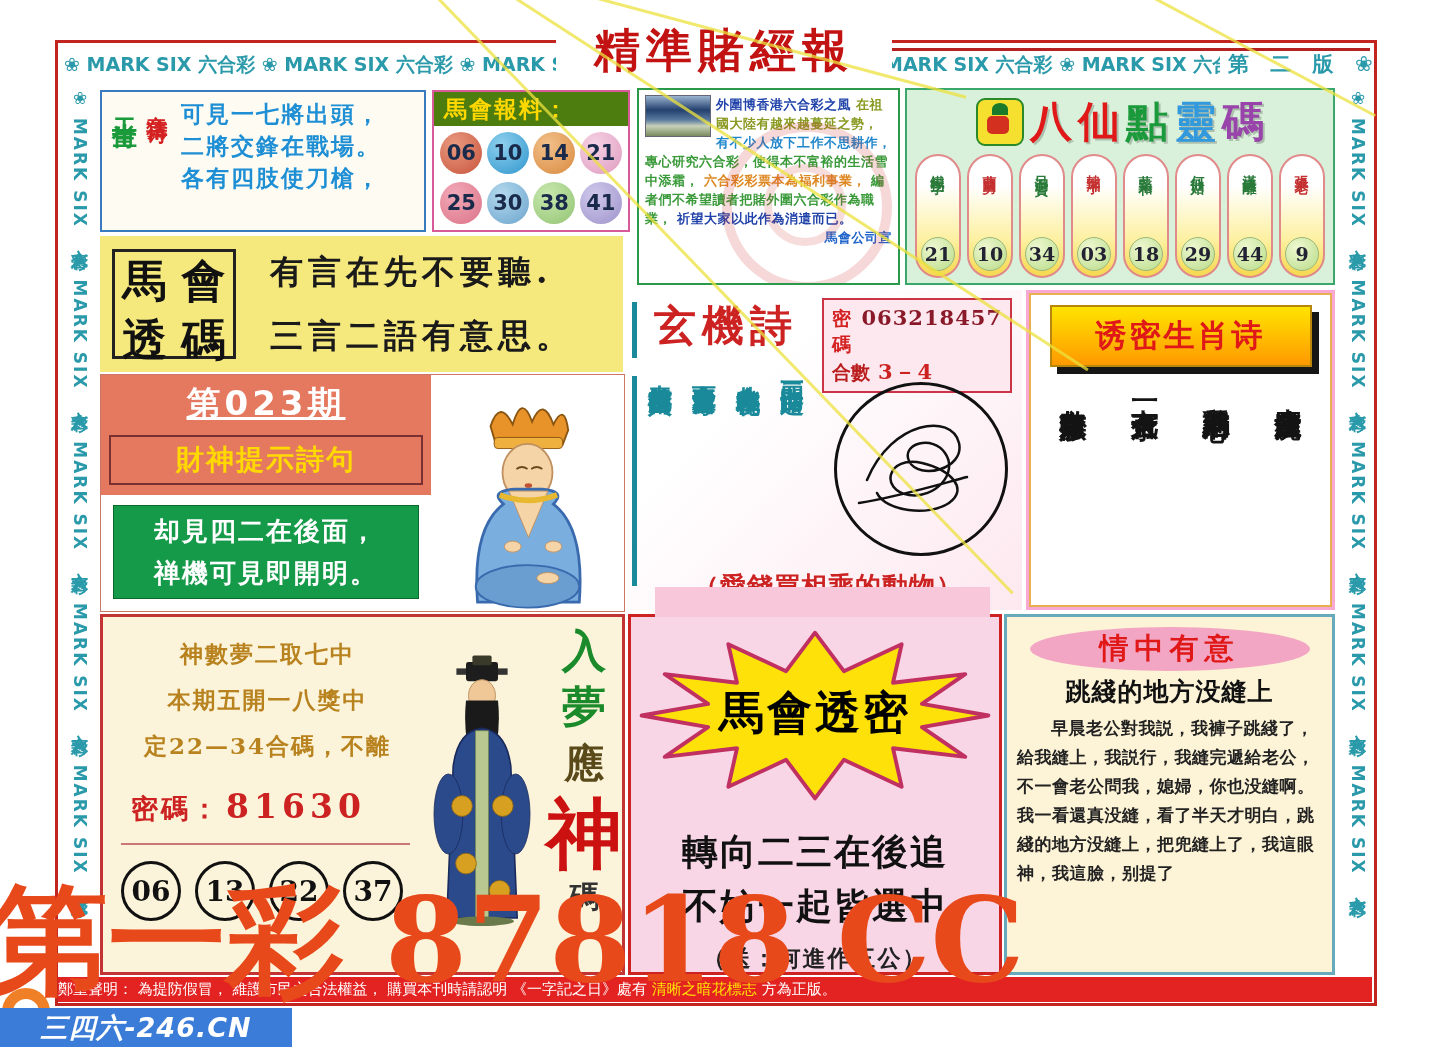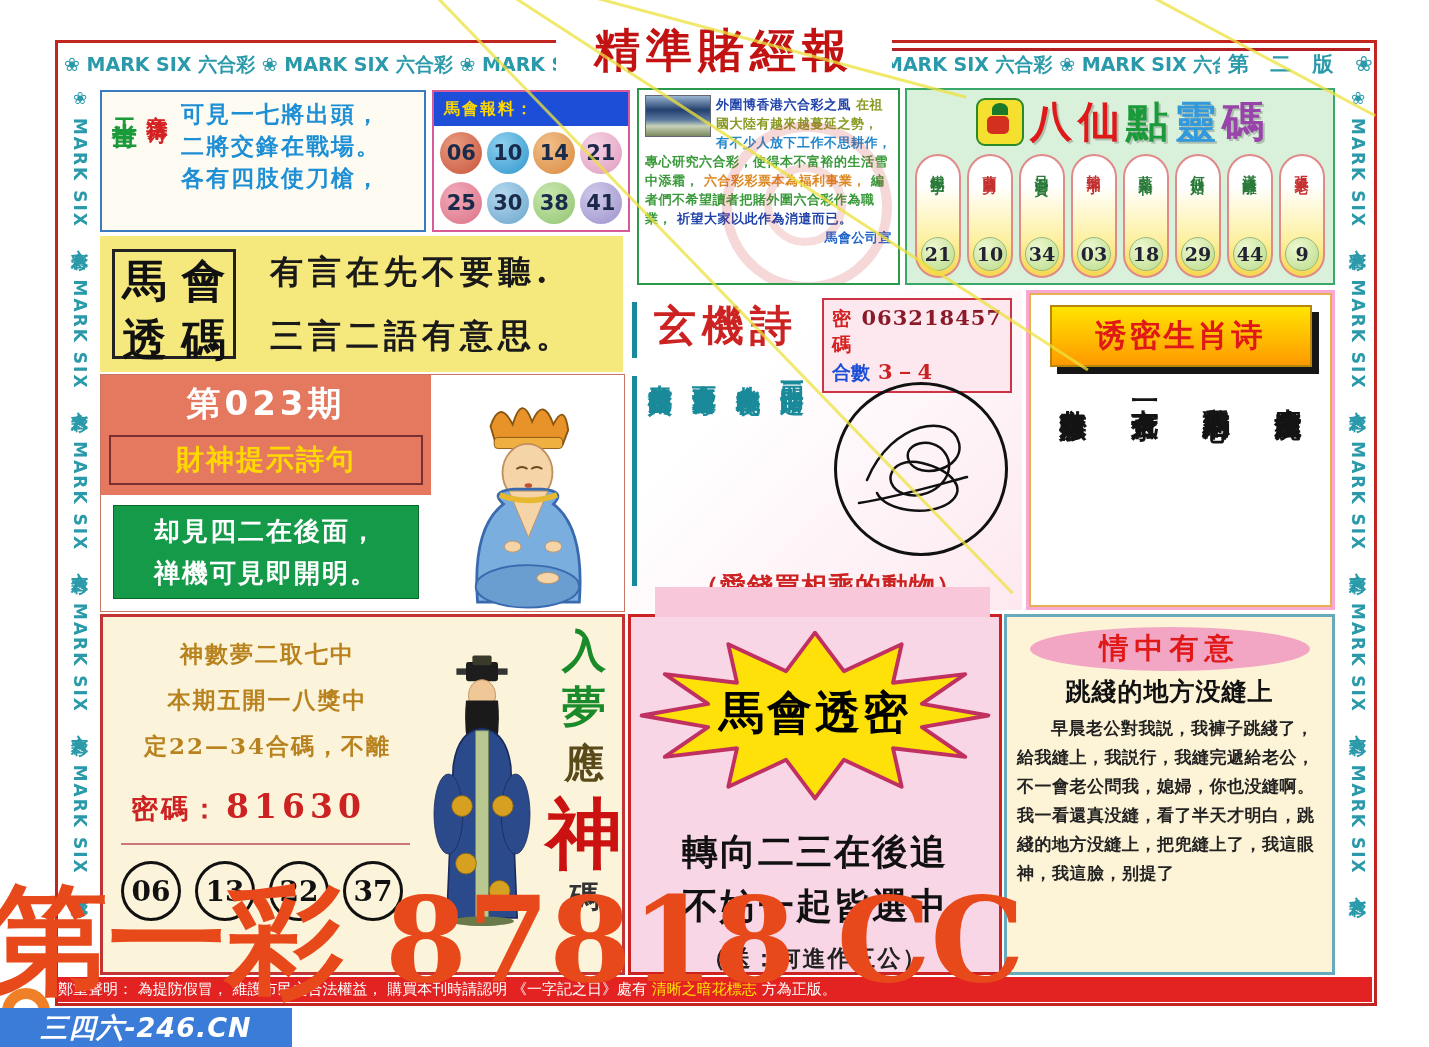--- a/index.html
+++ b/index.html
@@ -27,21 +27,21 @@
   .vtext{writing-mode:vertical-rl;text-orientation:upright;}
   
   .zodiac{left:100px;top:90px;width:326px;height:142px;border:2px solid #3a7abf;background:#fdfbf2;display:flex;padding:6px;}
   .z-labels{display:flex;}
   .z-main{color:#1a9a3a;font-size:25px;font-weight:900;letter-spacing:2px;}
   .z-sub{color:#d42222;font-size:21px;font-weight:900;margin-left:2px;letter-spacing:4px;}
   .z-lines{flex:1;padding-left:10px;}
   .z-lines p{margin:0;color:#1e8fd5;font-weight:900;font-size:23px;line-height:32px;letter-spacing:2px;}
   
   .tips{left:432px;top:90px;width:198px;height:142px;border:2px solid #d85a9a;display:flex;flex-direction:column;}
-  .tips-head{background:#1d4ed8;color:#ffd800;font-weight:900;font-size:16px;line-height:34px;padding-left:10px;letter-spacing:2px;}
+  .tips-head{background:#4d7c0f;color:#ffd800;font-weight:900;font-size:23px;line-height:34px;padding-left:10px;letter-spacing:2px;}
   .tips-body{flex:1;display:grid;grid-template-columns:repeat(4,1fr);align-items:center;justify-items:center;padding:2px 4px;background:#fff;}
   .ball{width:42px;height:42px;border-radius:50%;display:flex;align-items:center;justify-content:center;
         color:#1a2a4a;font-weight:900;font-size:21px;}
   .b0{background:radial-gradient(circle at 35% 30%,#e89a80,#c9543c);}
   .b1{background:radial-gradient(circle at 35% 30%,#8fd0ef,#2f96cc);}
   .b2{background:radial-gradient(circle at 35% 30%,#f2c08a,#d98a3f);}
   .b3{background:radial-gradient(circle at 35% 30%,#f6d2e4,#df9cc0;);background:radial-gradient(circle at 35% 30%,#f6d2e4,#df9cc0);}
   .b4{background:radial-gradient(circle at 35% 30%,#f2aab8,#db7288);}
   .b5{background:radial-gradient(circle at 35% 30%,#b4d9ee,#6ba4cc);}
   .b6{background:radial-gradient(circle at 35% 30%,#c8e8ae,#93c473);}
@@ -76,39 +76,39 @@
   .touma{left:100px;top:236px;width:523px;height:136px;background:#f5e87c;display:flex;align-items:center;padding:0 12px;}
   .tm-box{width:118px;height:104px;border:3px solid #222;display:grid;grid-template-columns:1fr 1fr;place-items:center;
       font-family:"DejaVu Serif","Liberation Serif",serif;font-size:44px;font-weight:900;color:#111;background:#f5e87c;}
   .tm-lines{flex:1;padding-left:22px;}
   .tm-lines p{margin:12px;font-family:"DejaVu Serif","Liberation Serif",serif;font-size:33px;font-weight:900;color:#1a1a1a;
       line-height:52px;letter-spacing:5px;}
   
   .issuewrap{left:100px;top:374px;width:525px;height:238px;border:1px solid #cc7766;display:flex;background:#fff;}
   .issue{width:330px;display:flex;flex-direction:column;}
   .issue-salmon{background:#e5795f;padding:6px 8px 10px;}
-  .issue-no{color:#fff;font-size:34px;font-weight:900;text-align:center;letter-spacing:4px;}
+  .issue-no{color:#fff;font-size:34px;font-weight:900;text-align:center;letter-spacing:4px;text-decoration:underline;}
   .issue-sub{margin-top:8px;border:2px solid #7a3030;color:#ffd900;font-size:28px;font-weight:900;text-align:center;
       letter-spacing:2px;padding:4px 0;}
   .issue-green{margin:10px 12px;background:#149a48;border:1px solid #0a6a2a;color:#fff;font-size:26px;font-weight:900;
       text-align:center;line-height:42px;letter-spacing:2px;padding:4px 0;}
   .issue-green p{margin:0;}
   .buddha{flex:1;display:flex;align-items:flex-end;justify-content:center;background:#fff;}
   
   .xuanji{left:630px;top:290px;width:392px;height:320px;background:linear-gradient(135deg,#ffffff 30%,#fde8ef 100%);}
   .xj-bar1{position:absolute;left:2px;top:12px;width:5px;height:56px;background:#1a8a9a;}
   .xj-bar2{position:absolute;left:2px;top:86px;width:5px;height:210px;background:#1a8a9a;}
   .xj-title{position:absolute;left:24px;top:8px;color:#cc2222;font-size:42px;font-weight:900;
       font-family:"DejaVu Serif","Liberation Serif",serif;letter-spacing:6px;}
   .xj-code{position:absolute;right:10px;top:8px;width:170px;border:2px solid #cc3344;background:#fce8ee;padding:5px 8px;
       font-family:"DejaVu Serif","Liberation Serif",serif;}
   .xj-code .row{display:flex;gap:8px;align-items:baseline;}
   .xj-cl{color:#d42222;font-weight:900;font-size:19px;}
   .xj-cv{color:#8a1a2a;font-weight:900;font-size:21px;letter-spacing:1px;}
-  .xj-sl{color:#1d4ed8;font-weight:900;font-size:19px;}
+  .xj-sl{color:#b91c1c;font-weight:900;font-size:19px;}
   .xj-sv{color:#cc2222;font-weight:900;font-size:21px;letter-spacing:2px;}
   .xj-cols{position:absolute;left:14px;top:76px;height:190px;display:flex;flex-direction:row-reverse;gap:12px;}
   .xj-cols p{margin:0;color:#1a8a9a;font-weight:900;font-size:24px;letter-spacing:1px;}
   .xj-circle{position:absolute;right:14px;top:92px;width:168px;height:168px;border:3px solid #111;border-radius:50%;background:transparent;}
   .xj-caption{position:absolute;left:8px;bottom:6px;width:380px;text-align:center;color:#cc2222;font-weight:900;font-size:26px;letter-spacing:1px;}
   .pinkstrip{left:655px;top:587px;width:335px;height:30px;background:#f8c8da;z-index:12;}
   
   .shengxiao{left:1026px;top:290px;width:309px;height:320px;border:3px solid #f9a8d4;box-shadow:0 0 0 2px #e8b050 inset;background:#fff;}
   .sx-banner{margin:12px auto 0;width:258px;height:58px;background:linear-gradient(180deg,#ffe400,#ff9900);
       border:2px solid #b8860b;box-shadow:7px 7px 0 #161616;display:flex;align-items:center;justify-content:center;

